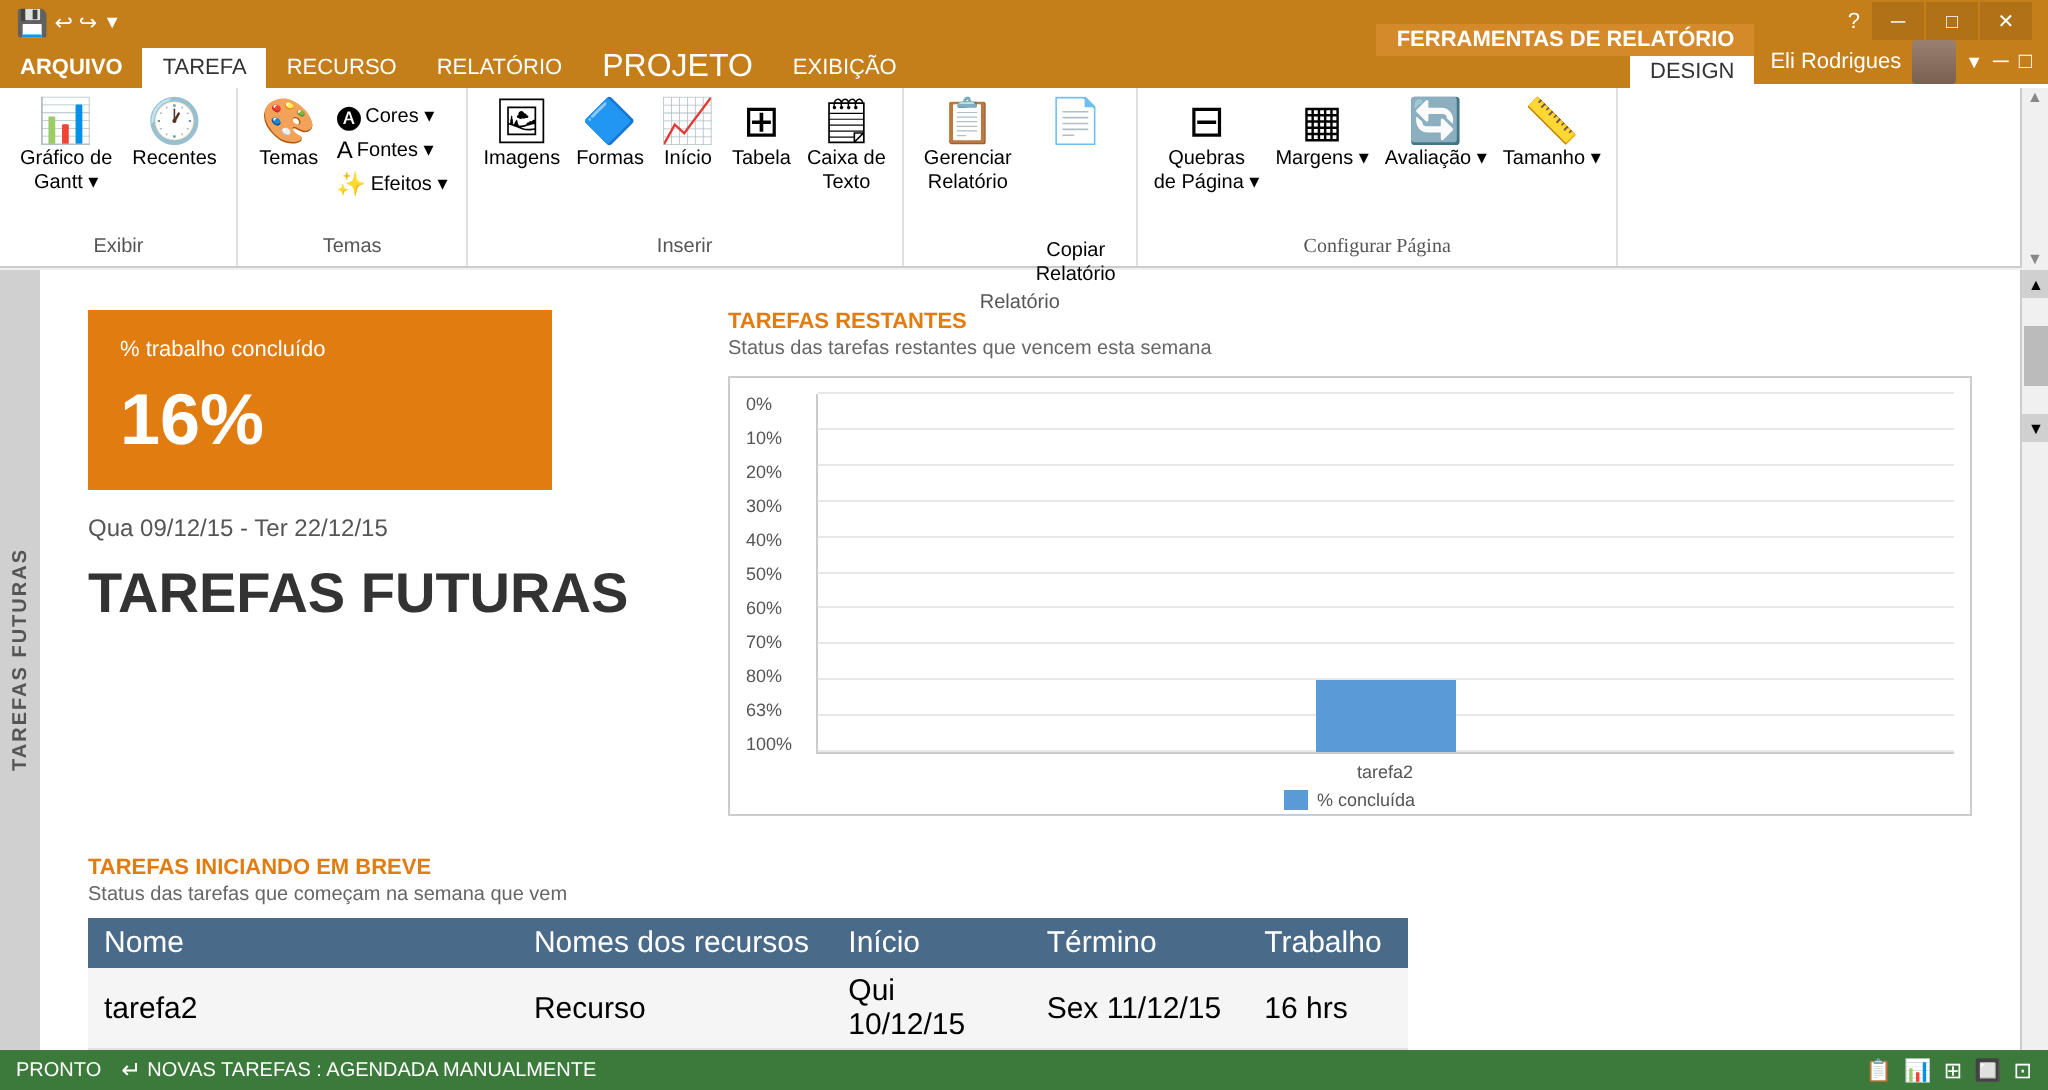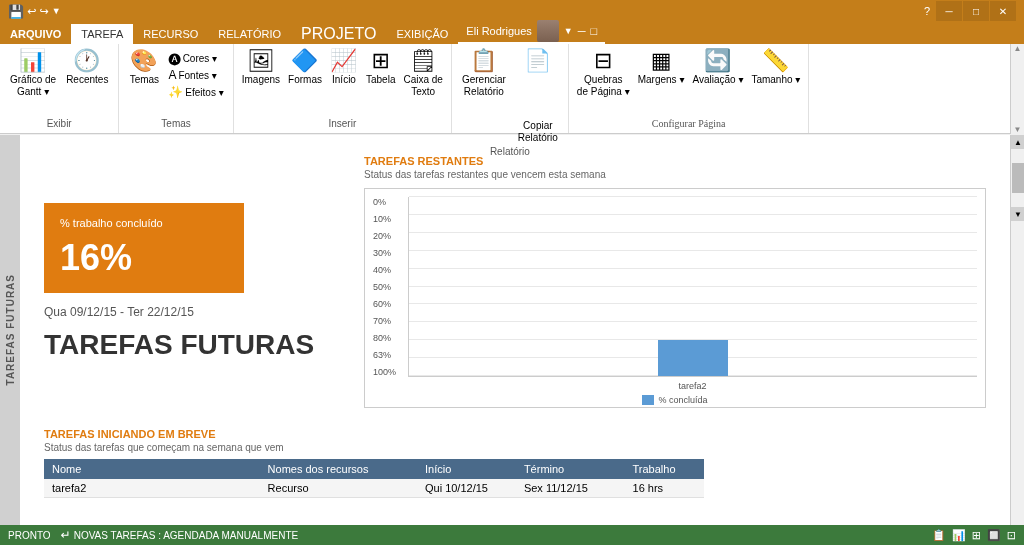--- a/index.html
+++ b/index.html
@@ -63,22 +63,21 @@
     .report-right {
       flex: 1;
     }
 
     
     .progress-widget {
       background: #e07c10;
       color: white;
       padding: 14px 16px;
       margin-bottom: 12px;
-      width: 200px;
-      margin-top: 48px;
+      width: 232px;
     }
     .progress-label {
       font-size: 11px;
       margin-bottom: 8px;
     }
     .progress-value {
       font-size: 36px;
       font-weight: bold;
     }
 
@@ -195,21 +194,21 @@
       margin-bottom: 2px;
     }
     .bottom-section-subtitle {
       font-size: 10px;
       color: #666;
       margin-bottom: 6px;
     }
     .data-table {
       width: 660px;
       border-collapse: collapse;
-      font-size: 11px;
+      font-size: 15px;
     }
     .data-table th {
       background: #4a6a8a;
       color: white;
       padding: 4px 8px;
       text-align: left;
       font-weight: normal;
     }
     .data-table td {
       padding: 3px 8px;
@@ -314,20 +313,24 @@
 </div>
 
 <div style="position:absolute;top:22px;left:0;right:0;height:22px;background:#c47e1a;display:flex;align-items:flex-end;z-index:100;">
   <div style="padding:2px 10px;font-size:11px;background:#c47e1a;color:white;cursor:pointer;height:20px;display:flex;align-items:center;font-weight:600;">ARQUIVO</div>
   <div style="padding:2px 10px;font-size:11px;background:white;color:#333;cursor:pointer;height:20px;display:flex;align-items:center;">TAREFA</div>
   <div style="padding:2px 10px;font-size:11px;background:#c47e1a;color:white;cursor:pointer;height:20px;display:flex;align-items:center;">RECURSO</div>
   <div style="padding:2px 10px;font-size:11px;background:#c47e1a;color:white;cursor:pointer;height:20px;display:flex;align-items:center;">RELATÓRIO</div>
   <div style="padding:2px 10px;font-size:16px;background:#c47e1a;color:white;cursor:pointer;height:20px;display:flex;align-items:center;">PROJETO</div>
   <div style="padding:2px 10px;font-size:11px;background:#c47e1a;color:white;cursor:pointer;height:20px;display:flex;align-items:center;">EXIBIÇÃO</div>
 
+  <div style="margin-left:auto;display:flex;flex-direction:column;align-items:flex-end;">
+    <div style="font-size:11px;color:white;font-weight:bold;padding:2px 10px;background:#d4892a;">FERRAMENTAS DE RELATÓRIO</div>
+    <div style="font-size:11px;background:white;color:#333;padding:2px 10px;cursor:pointer;">DESIGN</div>
+  </div>
 
   <div style="display:flex;align-items:center;gap:5px;padding:0 8px;color:white;font-size:11px;background:#c47e1a;border-bottom:2px solid white;">
     <span>Eli Rodrigues</span>
     <div style="width:22px;height:22px;background:#8a7060;border-radius:2px;overflow:hidden;">
       <div style="width:100%;height:100%;background:linear-gradient(#9a8070,#7a6050);"></div>
     </div>
     <button style="background:transparent;border:none;color:white;cursor:pointer;font-size:9px;">▼</button>
     <button style="background:transparent;border:none;color:white;cursor:pointer;font-size:11px;">─</button>
     <button style="background:transparent;border:none;color:white;cursor:pointer;font-size:11px;">□</button>
   </div>

